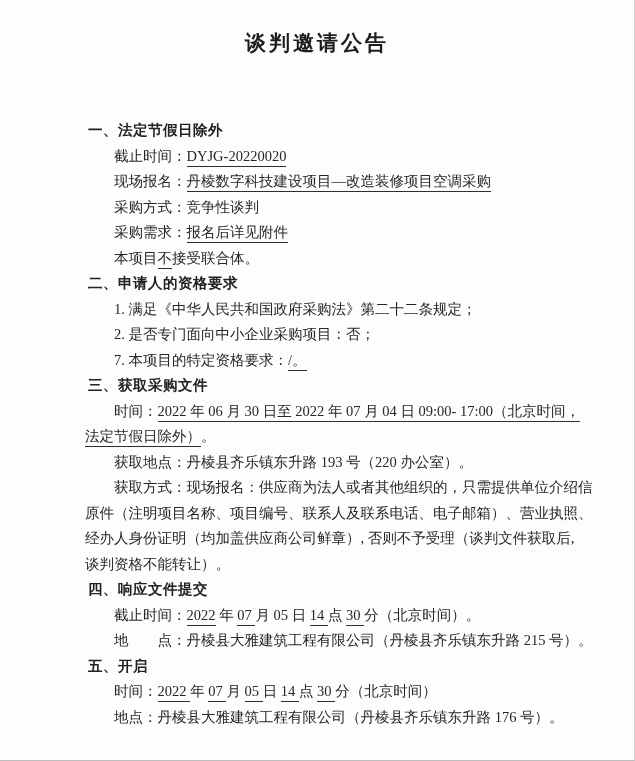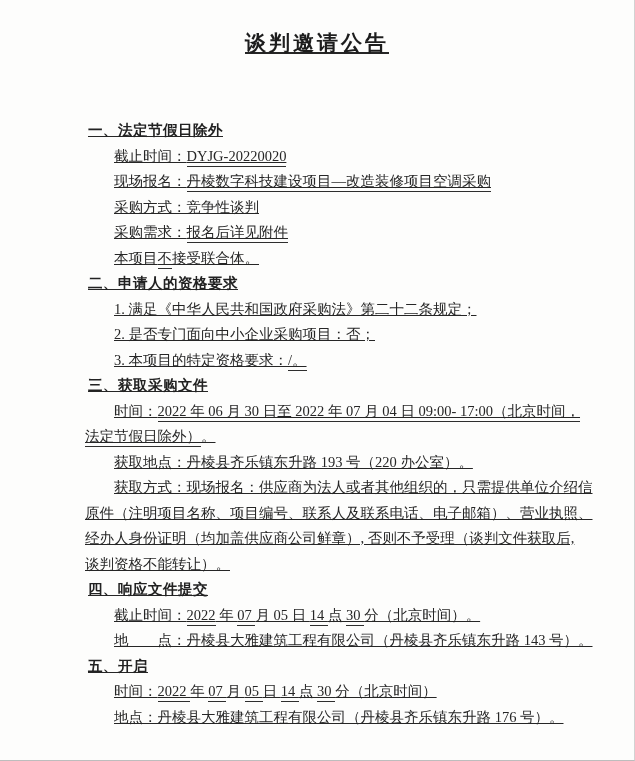--- a/index.html
+++ b/index.html
@@ -6,21 +6,20 @@
   .page {
     position:relative;
     width:635px; height:761px;
     box-sizing:border-box;
     background:#fdfdfc;
     border-right:1px solid #d2d2d2;
     border-bottom:1px solid #bdbdbd;
     font-family:"Liberation Serif","DejaVu Serif",serif;
     color:#262626;
     overflow:hidden;
-    text-decoration:underline;
   }
   .doc-title {
     padding-top:30px;
     text-align:center;
     font-size:21px;
     line-height:26px;
     font-weight:bold;
     letter-spacing:3px;
     color:#1d1d1d;
   }
@@ -51,29 +50,29 @@
   <div class="doc-body">
       <div class="line heading"><span>一、法定节假日除外</span></div>
       <div class="line body-indent"><span>截止时间：</span><span class="u">DYJG-20220020</span></div>
       <div class="line body-indent"><span>现场报名：</span><span class="u">丹棱数字科技建设项目—改造装修项目空调采购</span></div>
       <div class="line body-indent"><span>采购方式：竞争性谈判</span></div>
       <div class="line body-indent"><span>采购需求：</span><span class="u">报名后详见附件</span></div>
       <div class="line body-indent"><span>本项目</span><span class="u">不</span><span>接受联合体。</span></div>
       <div class="line heading"><span>二、申请人的资格要求</span></div>
       <div class="line body-indent"><span>1. 满足《中华人民共和国政府采购法》第二十二条规定；</span></div>
       <div class="line body-indent"><span>2. 是否专门面向中小企业采购项目：否；</span></div>
-      <div class="line body-indent"><span>3. 本项目的特定资格要求：</span><span class="u">/。</span></div>
+      <div class="line body-indent"><span>7. 本项目的特定资格要求：</span><span class="u">/。</span></div>
       <div class="line heading"><span>三、获取采购文件</span></div>
       <div class="line body-indent"><span>时间：</span><span class="u">2022 年 06 月 30 日至 2022 年 07 月 04 日 09:00- 17:00（北京时间，</span></div>
       <div class="line body-flush"><span class="u">法定节假日除外）</span><span>。</span></div>
       <div class="line body-indent"><span>获取地点：丹棱县齐乐镇东升路 193 号（220 办公室）。</span></div>
       <div class="line body-indent"><span>获取方式：现场报名：供应商为法人或者其他组织的，只需提供单位介绍信</span></div>
       <div class="line body-flush"><span>原件（注明项目名称、项目编号、联系人及联系电话、电子邮箱）、营业执照、</span></div>
       <div class="line body-flush"><span>经办人身份证明（均加盖供应商公司鲜章）, 否则不予受理（谈判文件获取后,</span></div>
       <div class="line body-flush"><span>谈判资格不能转让）。</span></div>
       <div class="line heading"><span>四、响应文件提交</span></div>
       <div class="line body-indent"><span>截止时间：</span><span class="u">2022</span><span> 年 </span><span class="u">07 </span><span>月 05 日 </span><span class="u">14 </span><span>点 </span><span class="u">30 </span><span>分（北京时间）。</span></div>
-      <div class="line body-indent"><span>地　　点：丹棱县大雅建筑工程有限公司（丹棱县齐乐镇东升路 143 号）。</span></div>
+      <div class="line body-indent"><span>地　　点：丹棱县大雅建筑工程有限公司（丹棱县齐乐镇东升路 215 号）。</span></div>
       <div class="line heading"><span>五、开启</span></div>
       <div class="line body-indent"><span>时间：</span><span class="u">2022 </span><span>年 </span><span class="u">07 </span><span>月 </span><span class="u">05 </span><span>日 </span><span class="u">14 </span><span>点 </span><span class="u">30 </span><span>分（北京时间）</span></div>
       <div class="line body-indent"><span>地点：丹棱县大雅建筑工程有限公司（丹棱县齐乐镇东升路 176 号）。</span></div>
     </div>
 </div>
 
 </body></html>

